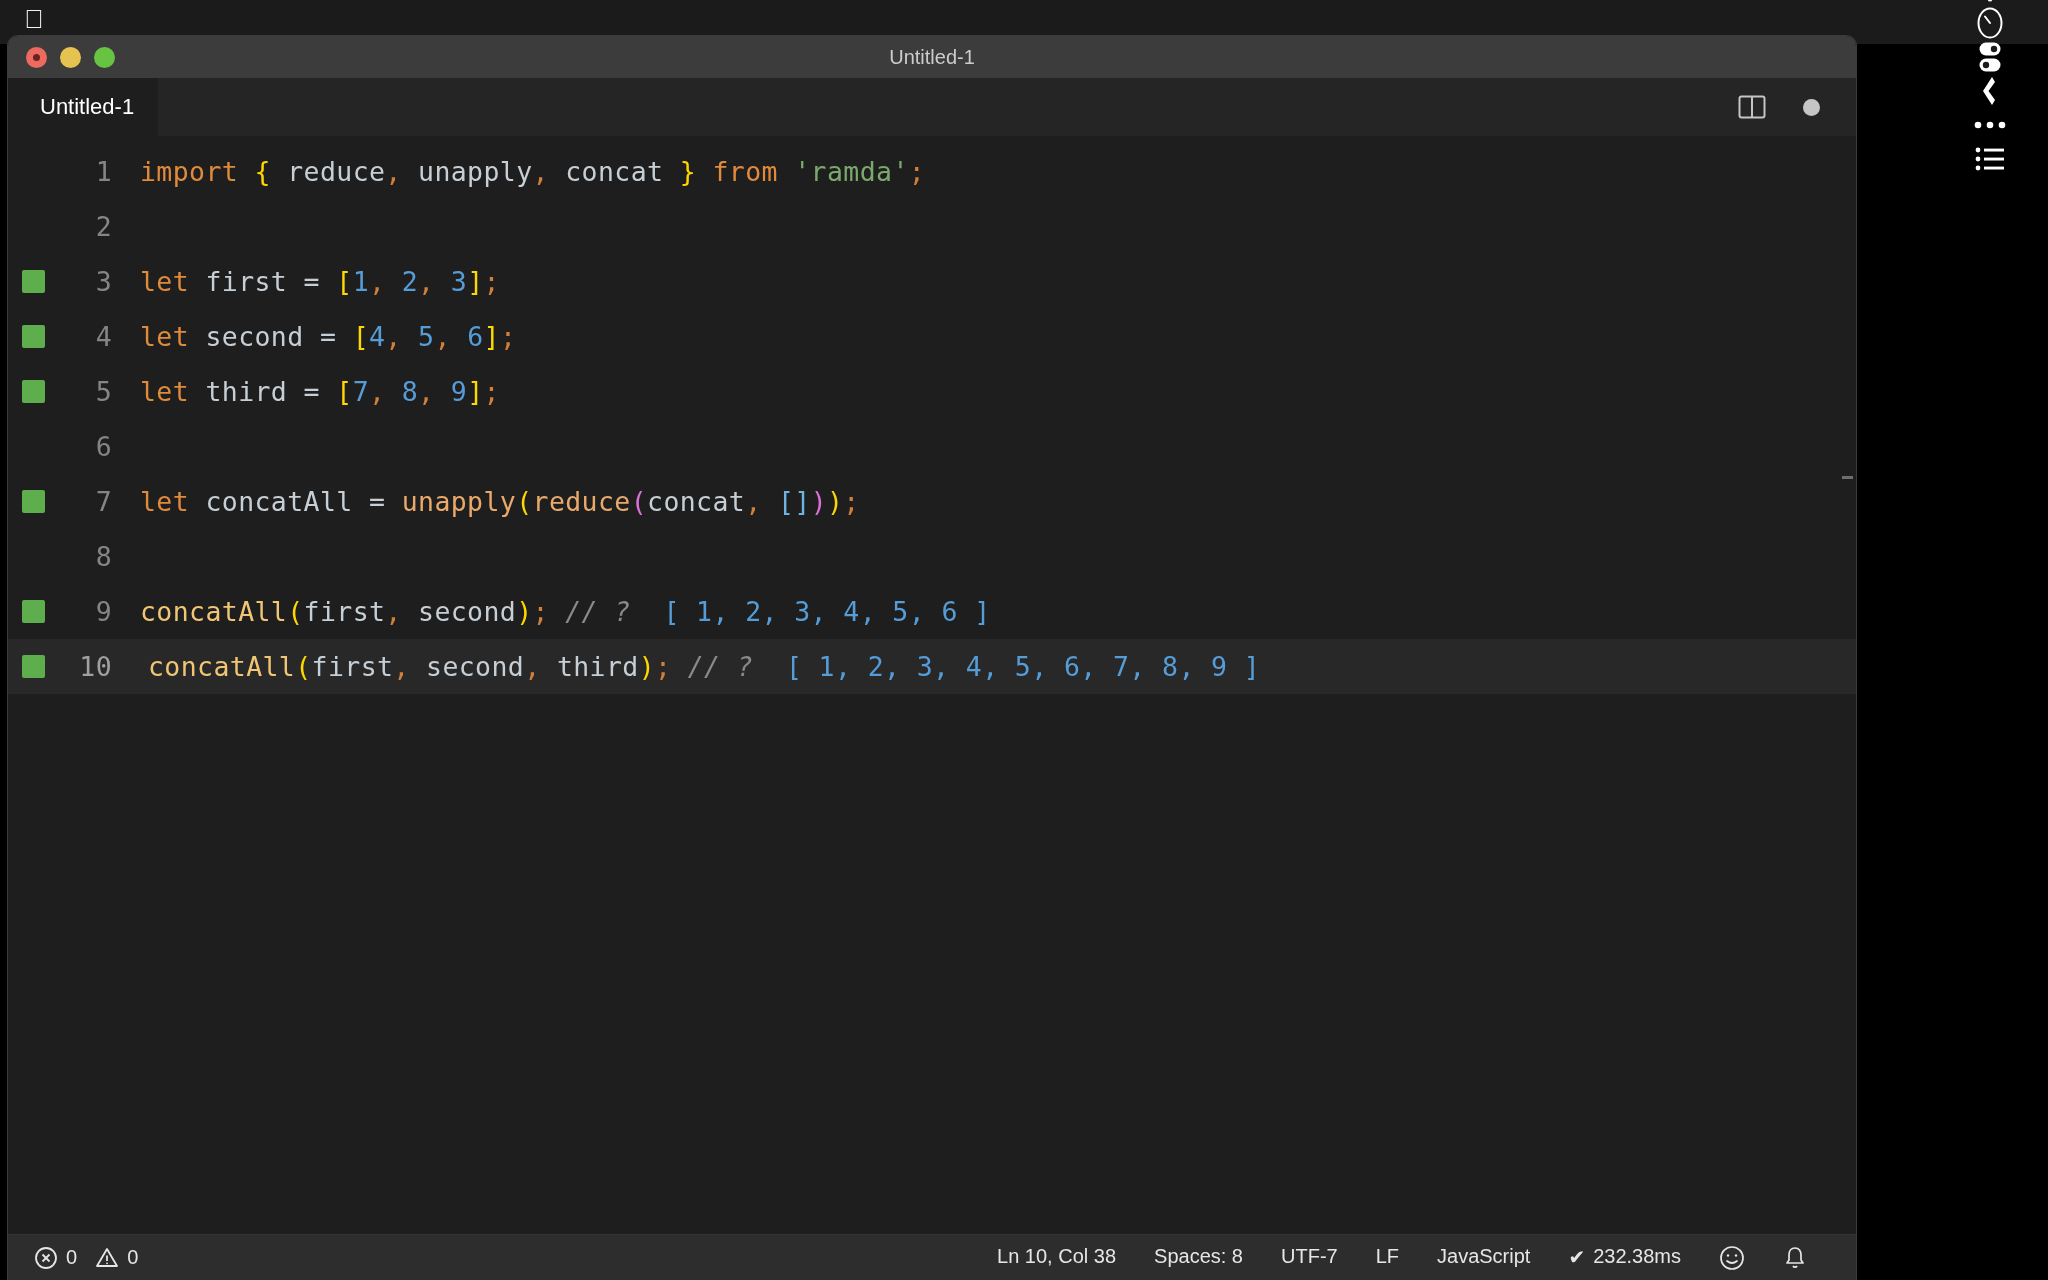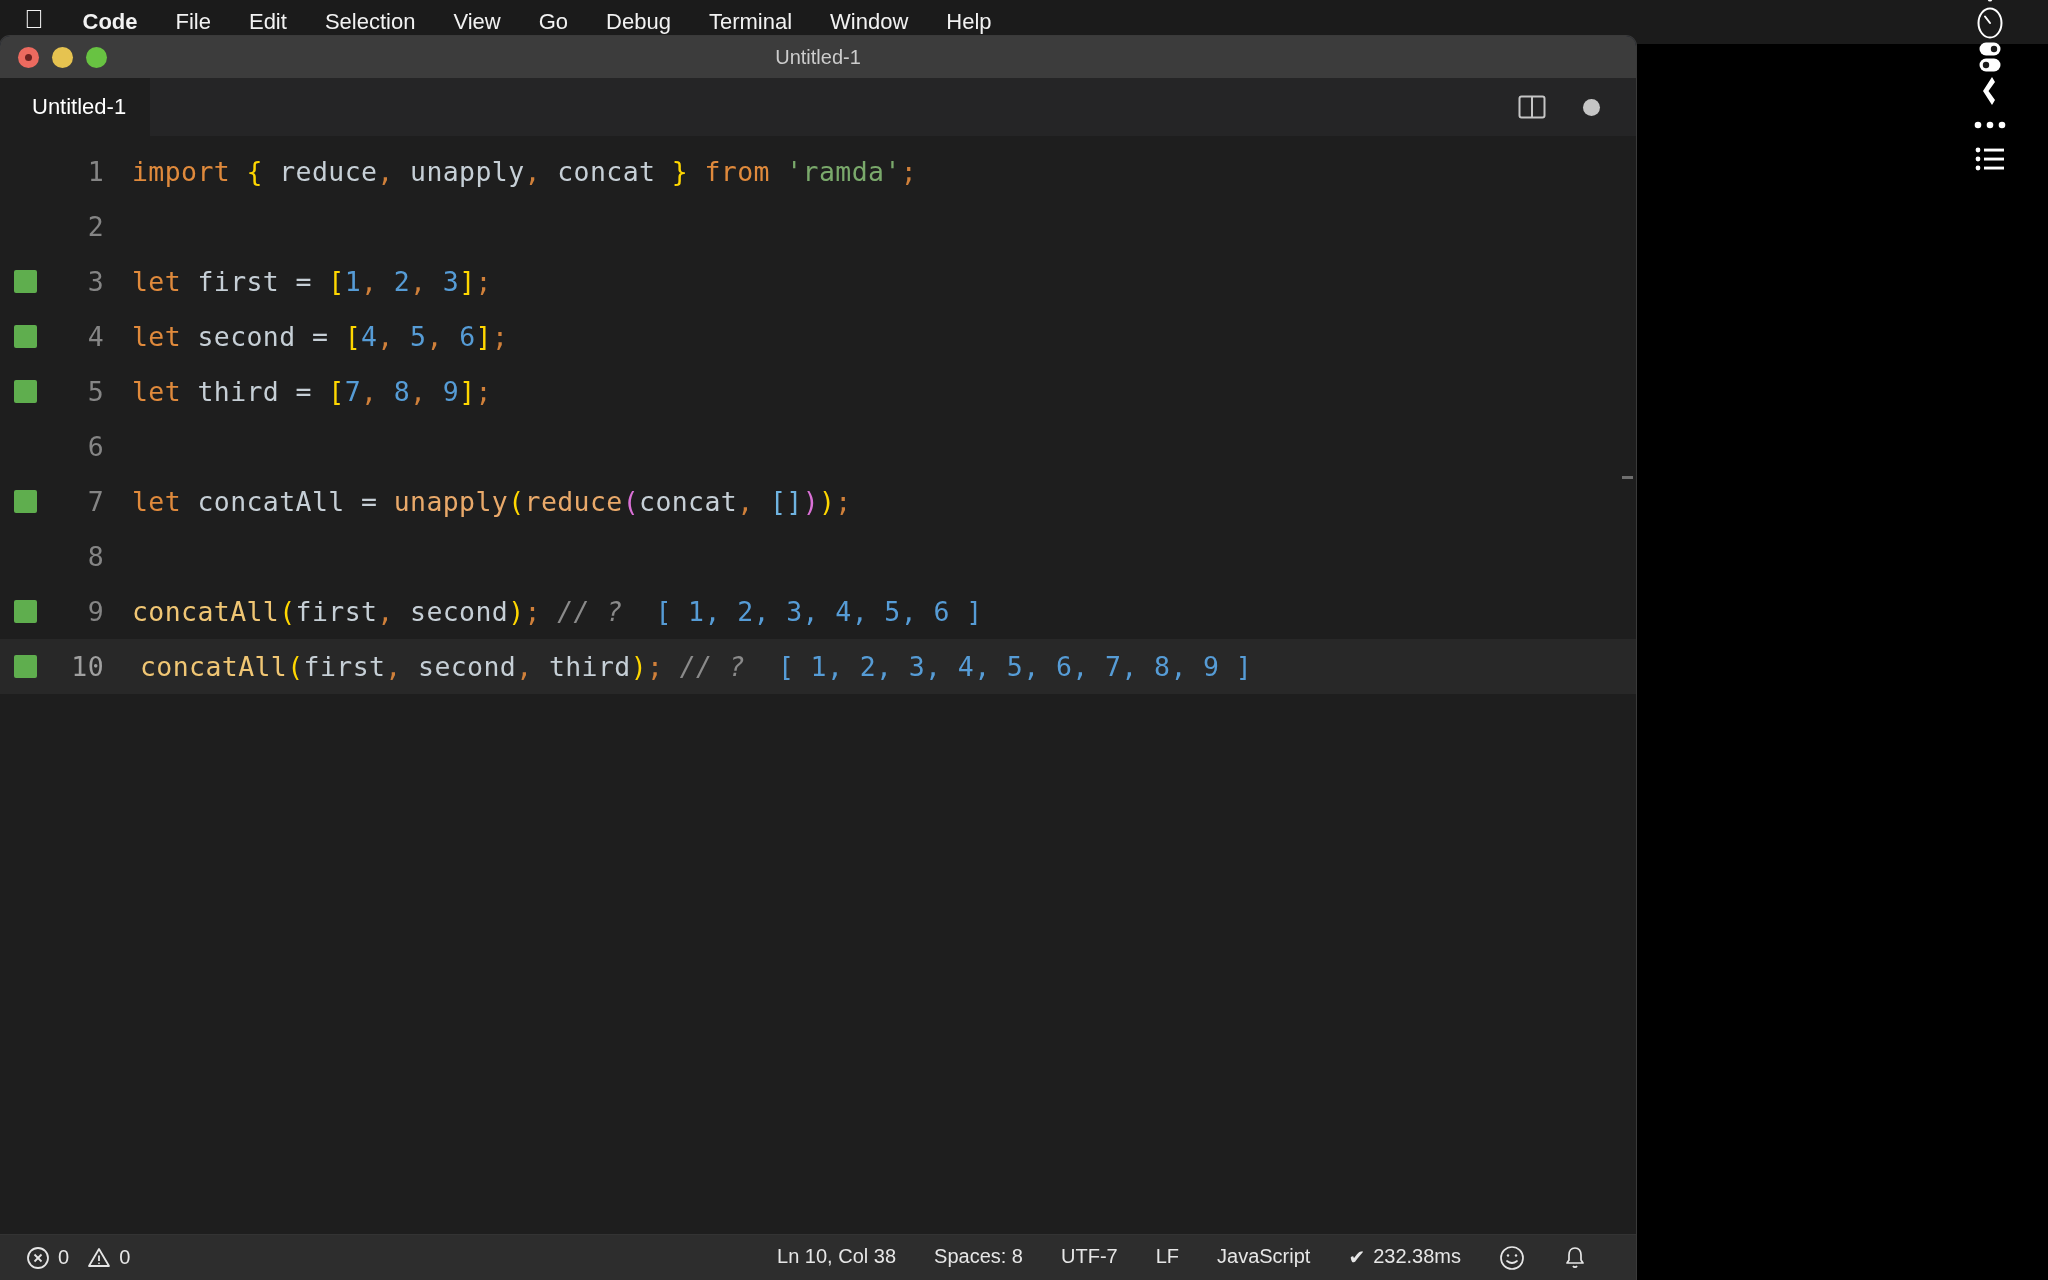--- a/index.html
+++ b/index.html
@@ -49,22 +49,22 @@
   .mb-icon {
     margin: 0 14px;
     display: flex; align-items: center; justify-content: center;
     height: 34px;
   }
   .mb-icon svg { display: block; }
 
   
   .vswin {
     position: absolute;
-    left: 0; top: 36px;
-    width: 1636px; height: 1244px;
+    left: 8px; top: 36px;
+    width: 1848px; height: 1244px;
     background: #0f172a;
     border-radius: 10px 10px 0 0;
     overflow: hidden;
     box-shadow: 0 0 0 1px #3a3a3a;
   }
 
   
   .titlebar {
     height: 42px;
     background: #3c3c3c;
@@ -191,32 +191,20 @@
   .sb-left { display: flex; align-items: center; padding-left: 26px; gap: 10px; }
   .sb-right { margin-left: auto; display: flex; align-items: flex-start; padding-right: 30px; }
   .sb-item { padding: 0 19px; white-space: nowrap; display: flex; align-items: center; gap: 8px; }
   .sb-glyph { display: inline-flex; align-items: center; }
 </style>
 </head>
 <body>
 
 <div class="menubar">
   <div class="mb-apple"></div>
-  <div id="mb-items" style="display:flex;align-items:center;">
-      <div class="mb-item bold">Code</div>
-      <div class="mb-item">File</div>
-      <div class="mb-item">Edit</div>
-      <div class="mb-item">Selection</div>
-      <div class="mb-item">View</div>
-      <div class="mb-item">Go</div>
-      <div class="mb-item">Debug</div>
-      <div class="mb-item">Terminal</div>
-      <div class="mb-item">Window</div>
-      <div class="mb-item">Help</div>
-    </div>
 
   <div class="mb-right">
     <div class="netspeed">
       <div class="nums">
         <div>0 KB/s</div>
         <div>0 KB/s</div>
       </div>
       <div class="arrows">
         <div>△</div>
         <div>▽</div>

